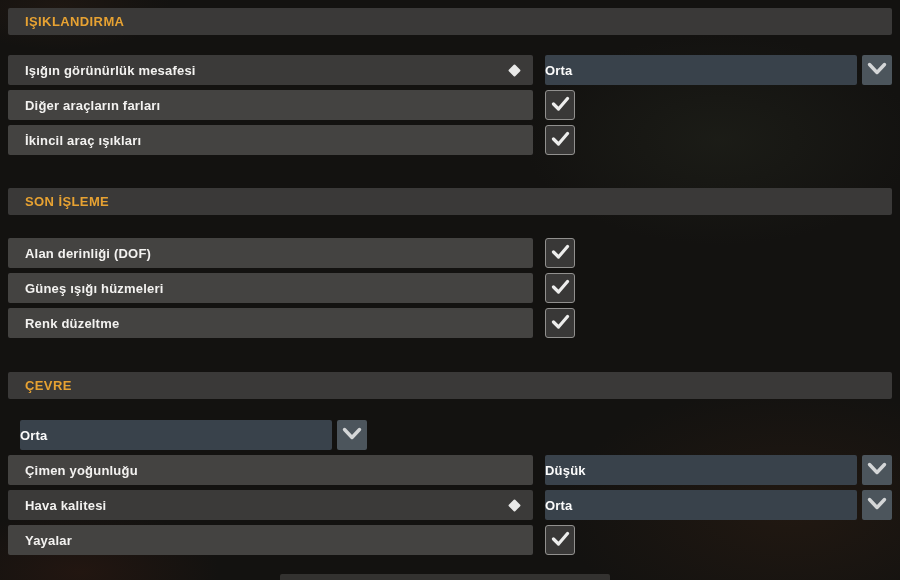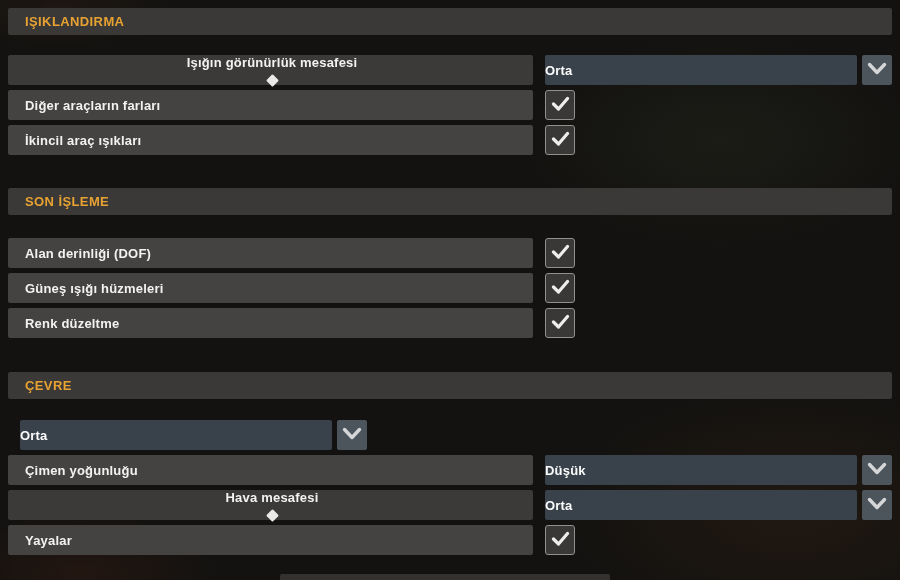--- a/index.html
+++ b/index.html
@@ -29,21 +29,21 @@
   .section.s2 .rows { margin-top:23px; }
   .section.s3 .rows { margin-top:21px; }
   .row { display:flex; height:30px; }
   .row + .row { margin-top:5px; }
 
   .label-bar {
     width:525px; height:30px; background:#444341; border-radius:2px;
     display:flex; align-items:center; justify-content:space-between;
     padding:0 14px 0 17px; cursor:pointer;
   }
-  .label-bar.modified { background:#3b3a39;flex-direction:column; }
+  .label-bar.modified { background:#3b3a39; }
   .label-text { color:#f3f2f0; font-size:13px; font-weight:bold; letter-spacing:0.2px; }
 
   .diamond {
     width:9px; height:9px; background:#e9e9e8; transform:rotate(45deg);
     border-radius:1px; flex:0 0 auto;
   }
 
   .control { margin-left:12px; display:flex; align-items:center; height:30px; }
 
   .dropdown {
@@ -220,21 +220,21 @@
                 <svg width="20" height="13" viewBox="0 0 20 13">
                     <polyline points="2.5,2.5 10,10.5 17.5,2.5" fill="none" stroke="#d4d6d7" stroke-width="3.4" stroke-linecap="round" stroke-linejoin="round"></polyline>
                   </svg>
               </span>
             </div>
           </div>
         </div>
 
         <div class="row">
           <div class="label-bar modified">
-            <span class="label-text">Hava mesafesi</span>
+            <span class="label-text">Hava kalitesi</span>
             <span class="diamond"></span>
           </div>
           <div class="control">
             <div class="dropdown">
               <span class="dropdown-value">Orta</span>
             </div>
             <div class="chevron-btn">
               <span>
                 <svg width="20" height="13" viewBox="0 0 20 13">
                     <polyline points="2.5,2.5 10,10.5 17.5,2.5" fill="none" stroke="#d4d6d7" stroke-width="3.4" stroke-linecap="round" stroke-linejoin="round"></polyline>

